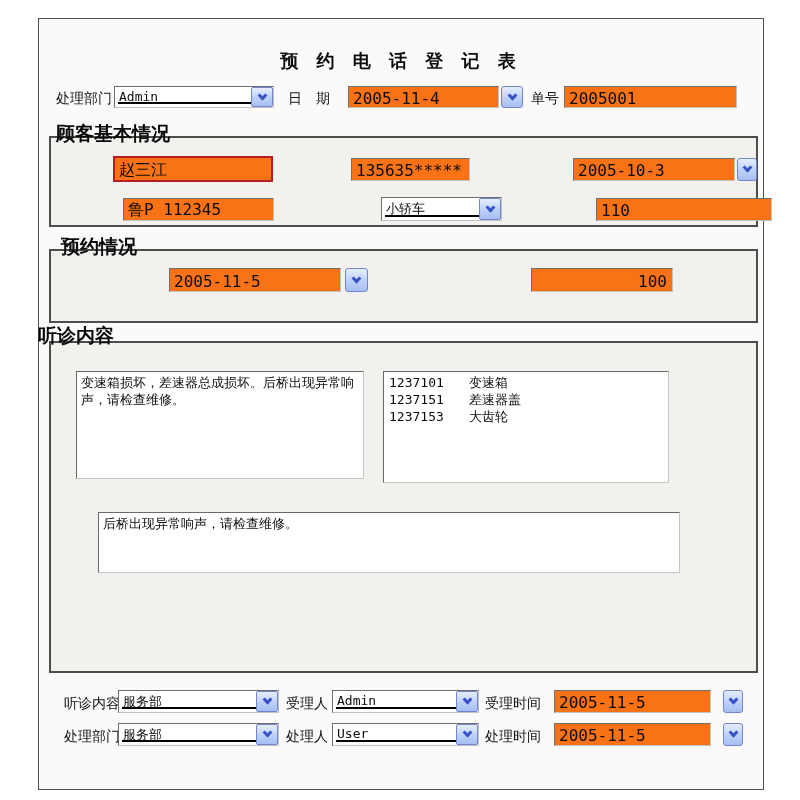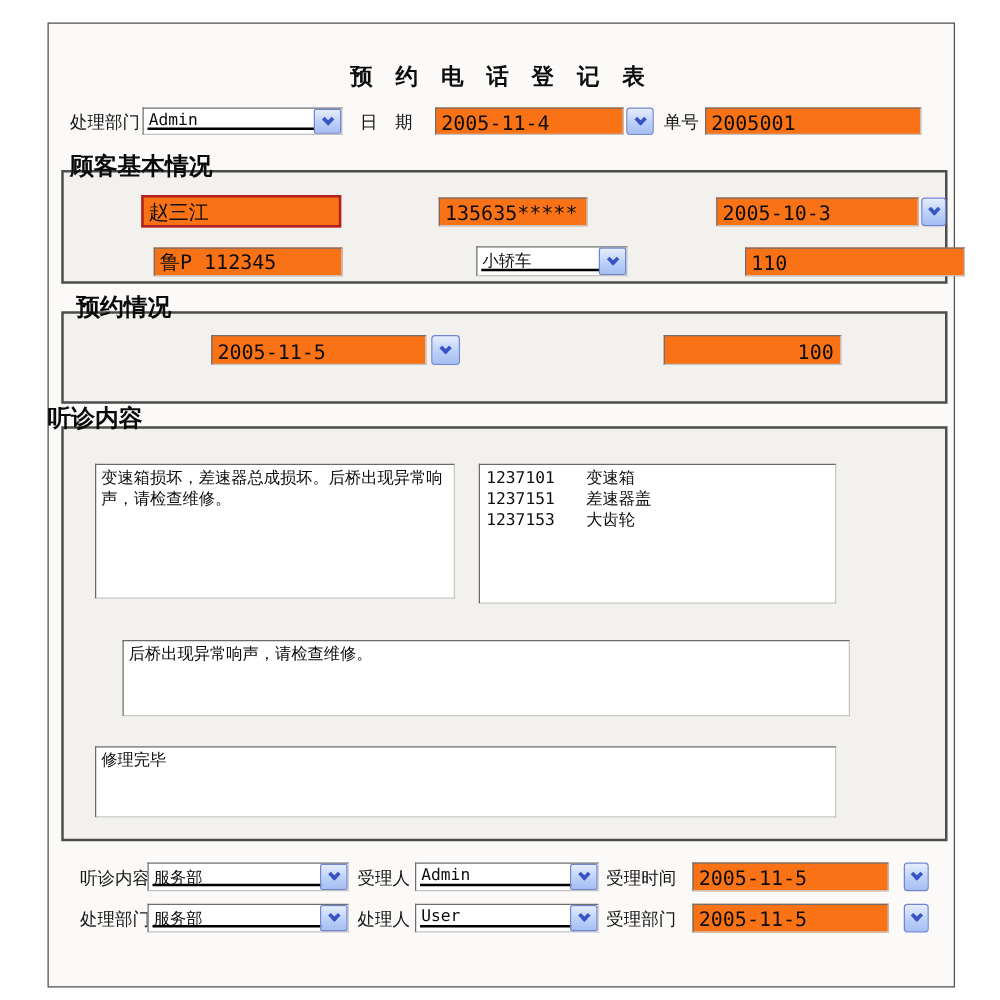--- a/index.html
+++ b/index.html
@@ -129,21 +129,20 @@
       <div class="lrow">
         <span class="code">1237153</span>
         <span class="pname">大齿轮</span>
       </div>
     </div>
 
     <div class="label" style="left:47px; top:474px;">电话记录</div>
     <textarea class="area" style="left: 37px; top: 493px; width: 582px; height: 61px; margin-left: 22px;">后桥出现异常响声，请检查维修。</textarea>
 
     <div class="label" style="left:47px; top:562px;">备注</div>
-    <textarea class="area" style="left: 37px; top: 578px; width: 593px; height: 57px;">修理完毕</textarea>
 
     <div class="label" style="left:25px; top:676px;">听诊内容</div>
     <div class="combo" style="left:79px; top:671px; width:161px; height:23px;">
       <span class="cval">服务部</span>
       <span class="uline"></span>
       <span class="xp-btn">
           <span class="chev"></span>
         </span>
     </div>
     <div class="label" style="left:247px; top:676px;">受理人</div>
@@ -169,20 +168,20 @@
         </span>
     </div>
     <div class="label" style="left:247px; top:709px;">处理人</div>
     <div class="combo" style="left:293px; top:704px; width:147px; height:23px;">
       <span class="cval">User</span>
       <span class="uline"></span>
       <span class="xp-btn">
           <span class="chev"></span>
         </span>
     </div>
-    <div class="label" style="left:446px; top:709px;">受理部门</div>
+    <div class="label" style="left:446px; top:709px;">处理时间</div>
     <input class="field" style="left: 515px; top: 704px; width: 157px; height: 23px;" value="2005-11-5">
     <span class="xp-btn" style="left:684px; top:704px; width:20px; height:23px;">
         <span class="chev"></span>
       </span>
 
   </div>
 </div>
 
 </body></html>

